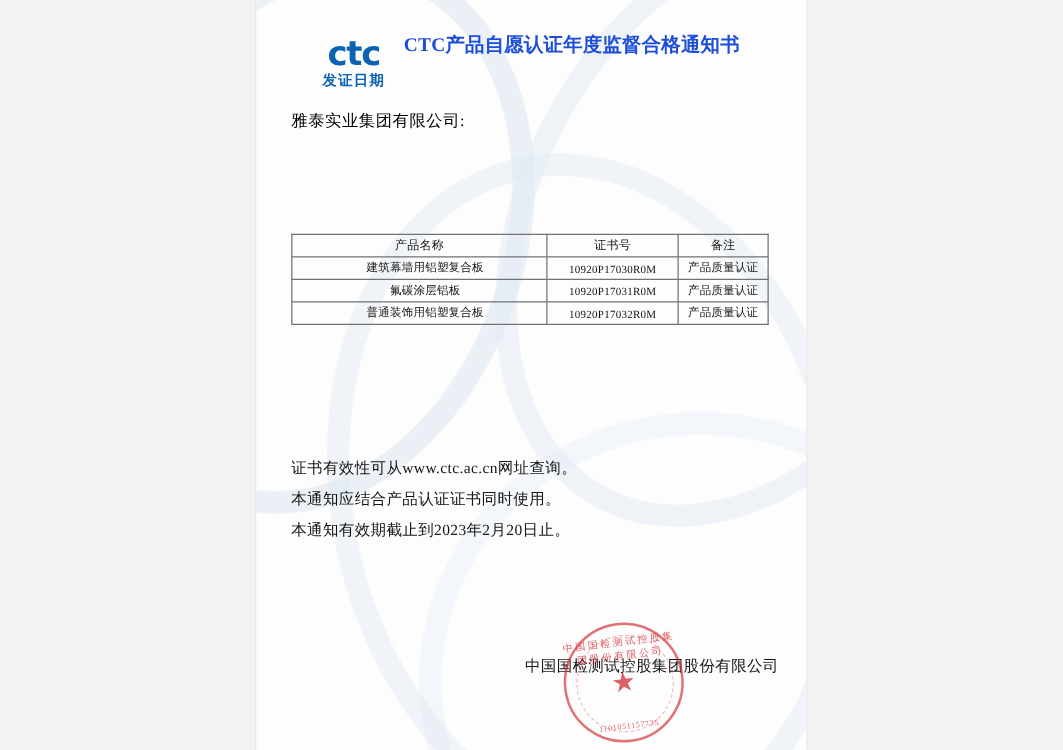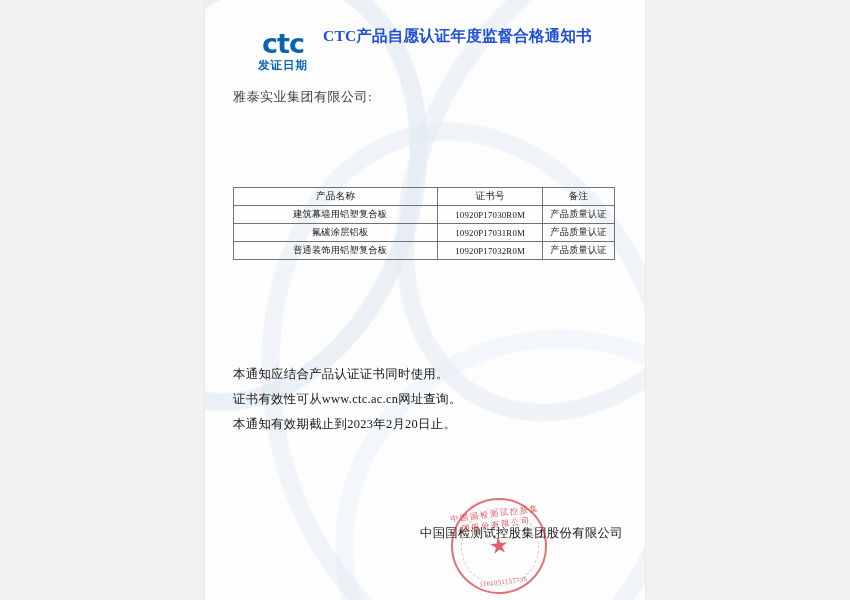--- a/index.html
+++ b/index.html
@@ -87,21 +87,21 @@
     letter-spacing: 0.2px;
     white-space: nowrap;
   }
 
   
   .addressee {
     position: absolute;
     left: 28px;
     top: 88px;
     font-size: 13px;
-    color: #404040;
+    color: #000000;
     letter-spacing: 0.5px;
   }
   .para {
     position: absolute;
     left: 28px;
     top: 122px;
     width: 384px;
     font-size: 12.6px;
     line-height: 24px;
     color: #151515;
@@ -264,22 +264,22 @@
           </tr>
           <tr>
             <td class="name">普通装饰用铝塑复合板</td>
             <td class="num">10920P17032R0M</td>
             <td>产品质量认证</td>
           </tr>
         </tbody>
       </table>
 
       <div class="notes">
+        <div>证书有效性可从www.ctc.ac.cn网址查询。</div>
         <div>本通知应结合产品认证证书同时使用。</div>
-        <div>证书有效性可从www.ctc.ac.cn网址查询。</div>
         <div>本通知有效期截止到2023年2月20日止。</div>
       </div>
 
       <div class="sign">
         <div>中国国检测试控股集团股份有限公司</div>
       </div>
 
       <div class="seal">
         <div class="seal-arc"></div>
         <div class="seal-top-text">中国国检测试控股集团股份有限公司</div>

